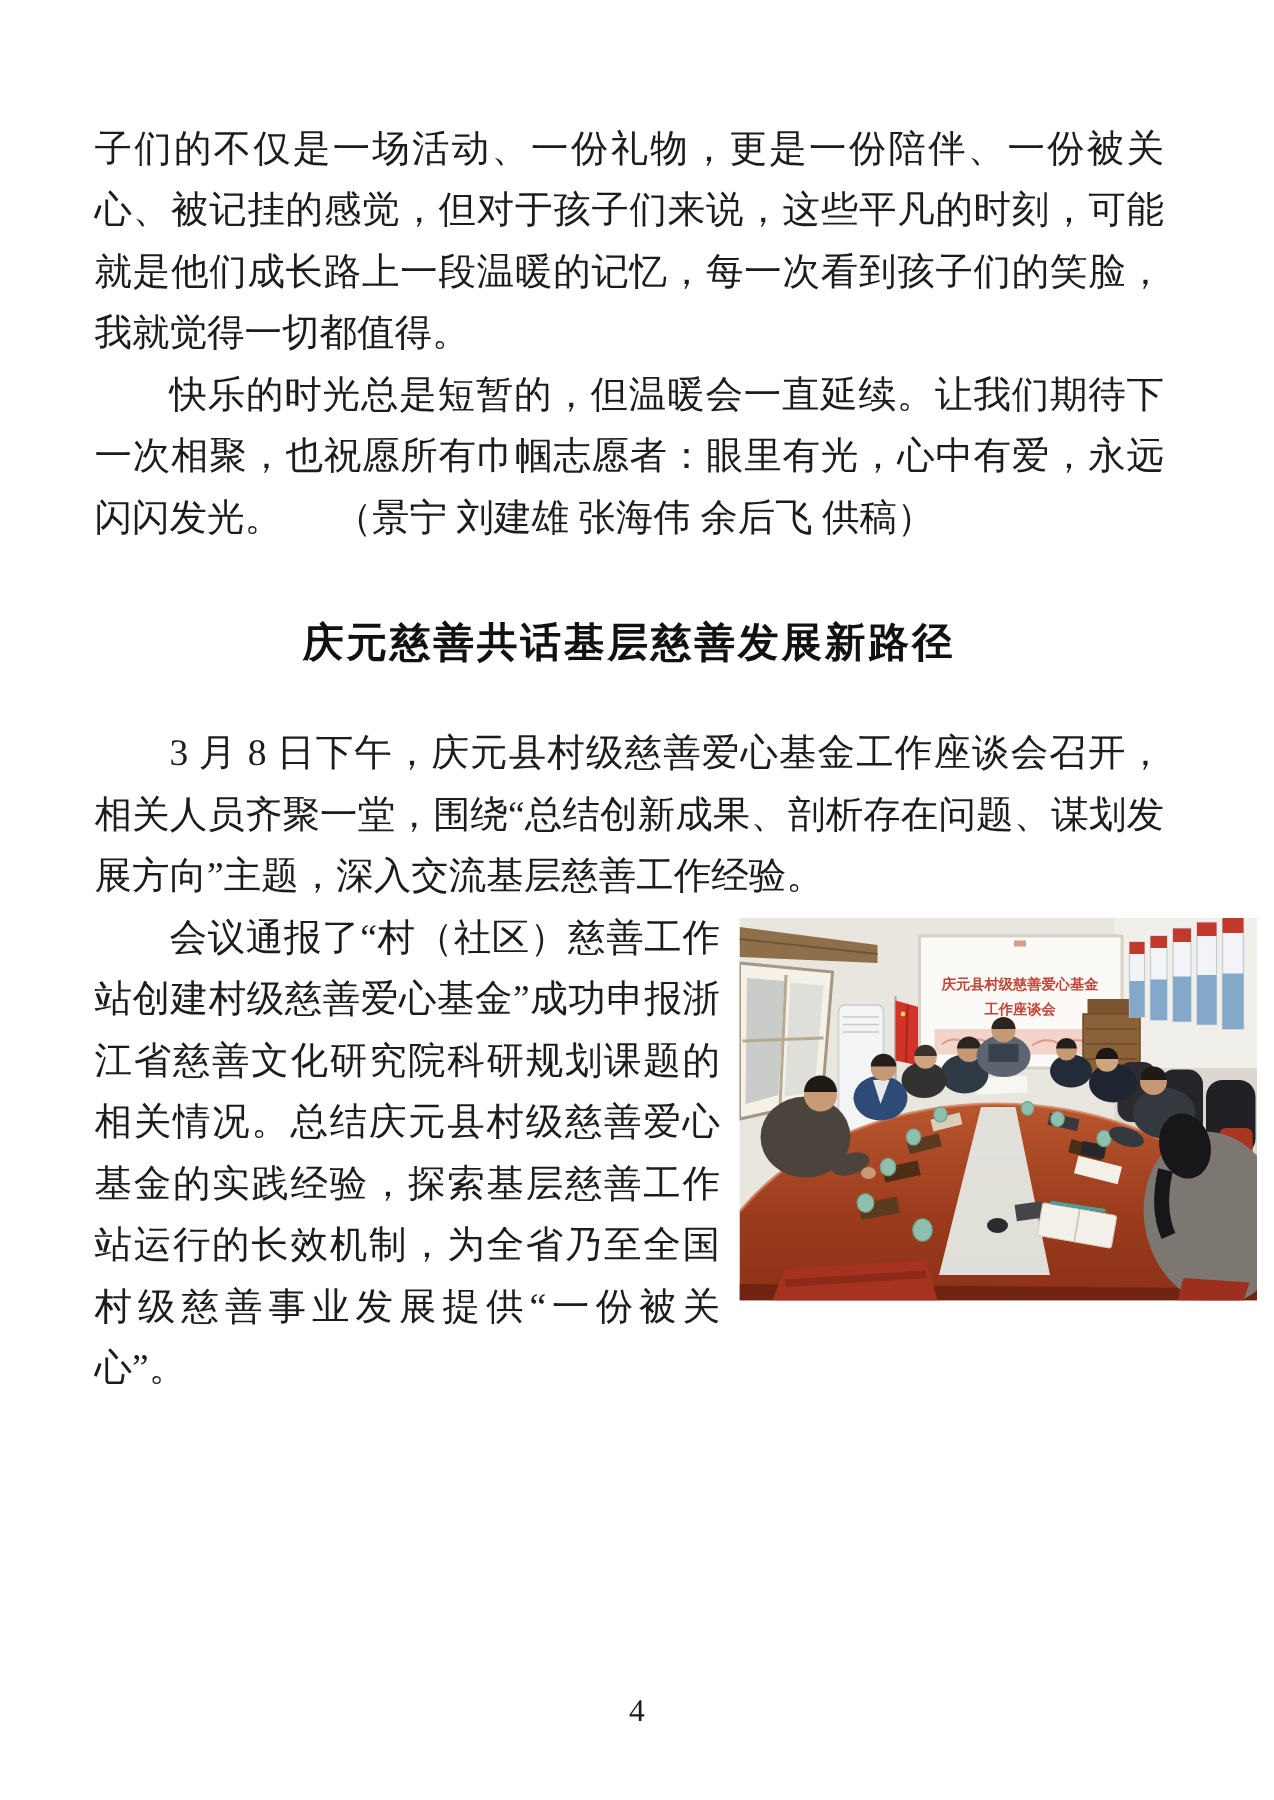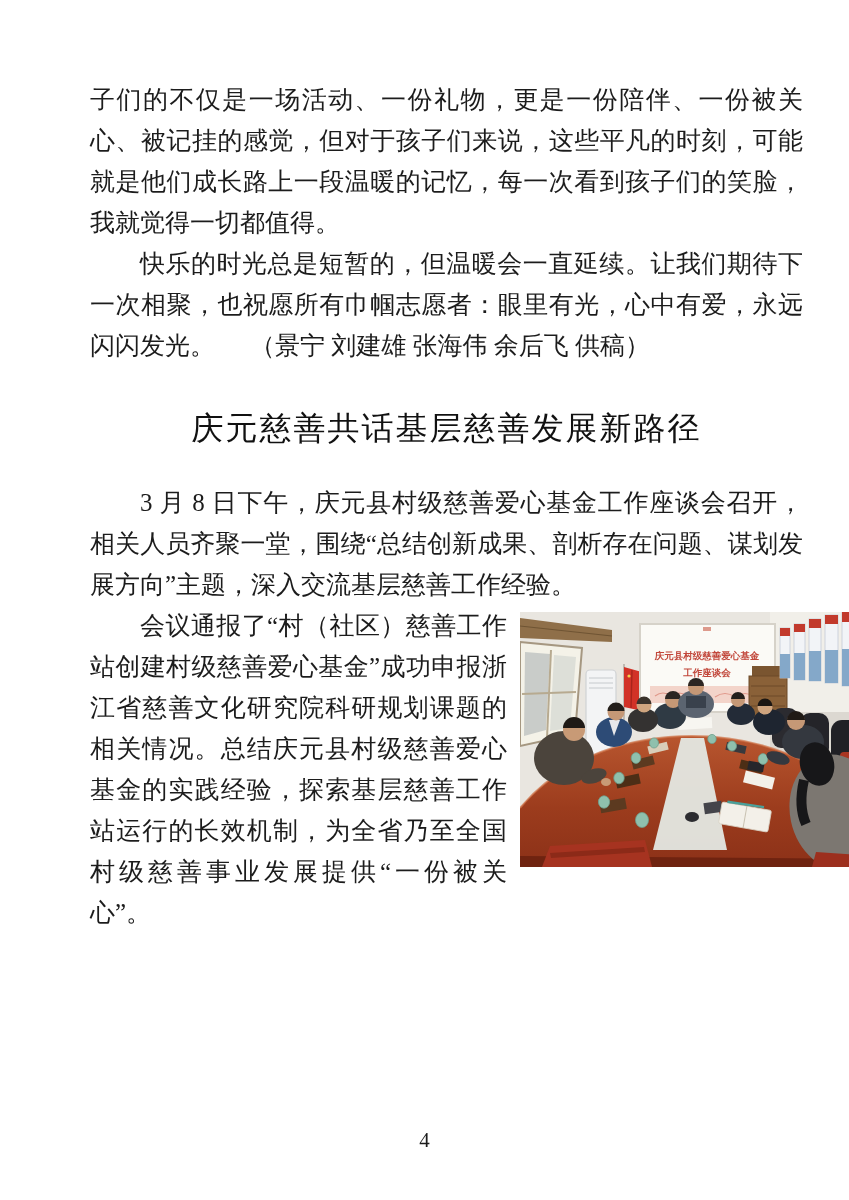--- a/index.html
+++ b/index.html
@@ -7,34 +7,34 @@
     position: relative;
     width: 849px;
     height: 1200px;
     background: #ffffff;
     overflow: hidden;
     font-family: "Liberation Serif", "DejaVu Serif", serif;
     color: #1c1c1c;
   }
   .body-text {
     position: absolute;
-    left: 90px;
+    left: 63px;
     top: 79px;
     width: 713px;
     font-size: 25px;
     line-height: 41px;
     text-align: justify;
   }
   .para { margin: 0; text-indent: 2em; }
   .para.no-indent { text-indent: 0; }
   .byline { margin-left: 1.4em; white-space: nowrap; margin-top: 24px; }
   .headline {
     font-family: "Liberation Sans", "DejaVu Sans", sans-serif;
-    font-weight: 400;
-    font-size: 32px;
+    font-weight: 700;
+    font-size: 27px;
     line-height: 46px;
     letter-spacing: 2px;
     text-align: center;
     text-indent: 0;
     margin: 39px 0 31px 0;
     color: #111111;
   }
   .photo-float {
     float: right;
     width: 283px;

